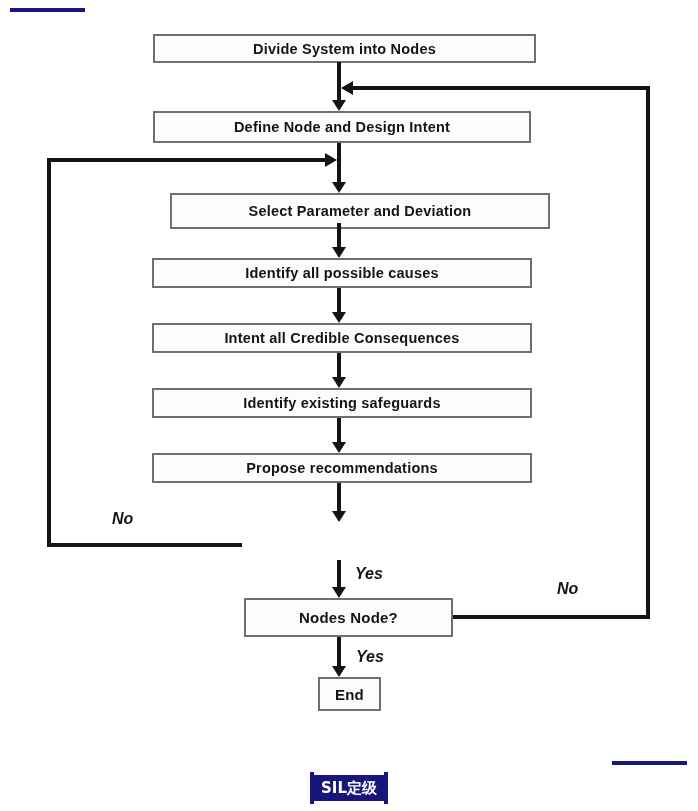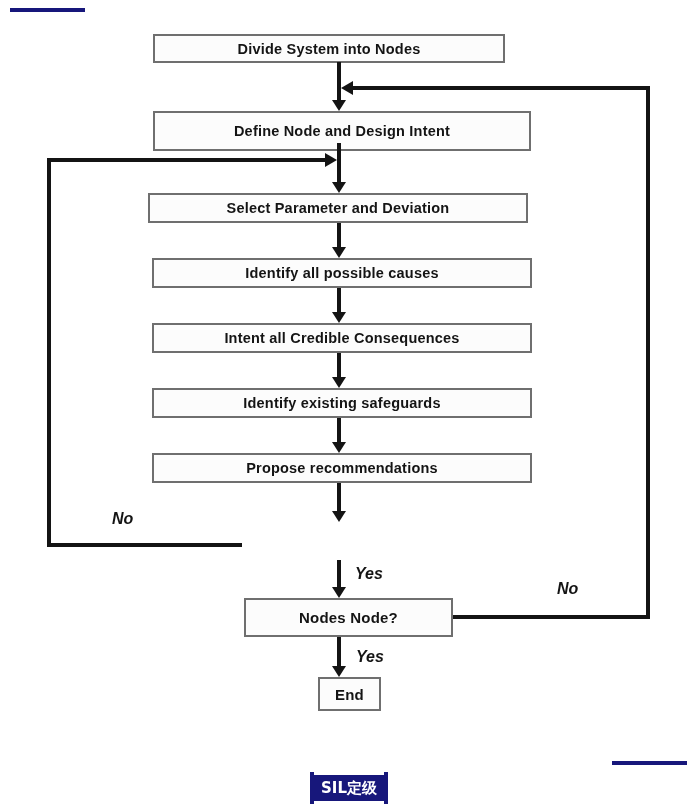--- a/index.html
+++ b/index.html
@@ -45,25 +45,25 @@
   }
 </style>
 </head>
 <body>
 
 <div id="stage">
 
   <div class="navy-rule" style="left:10px;top:8px;width:75px;height:4px"></div>
   <div class="navy-rule" style="left:612px;top:761px;width:75px;height:4px"></div>
 
-  <div class="node" style="left:153px;top:34px;width:352px;height:29px">Divide System into Nodes</div>
+  <div class="node" style="left:153px;top:34px;width:383px;height:29px">Divide System into Nodes</div>
 
-  <div class="node" style="left:153px;top:111px;width:378px;height:40px">Define Node and Design Intent</div>
+  <div class="node" style="left:153px;top:111px;width:378px;height:32px">Define Node and Design Intent</div>
 
-  <div class="node" style="left:148px;top:193px;width:380px;height:30px">Select Parameter and Deviation</div>
+  <div class="node" style="left:170px;top:193px;width:380px;height:36px">Select Parameter and Deviation</div>
 
   <div class="node" style="left:152px;top:258px;width:380px;height:30px">Identify all possible causes</div>
 
   <div class="node" style="left:152px;top:323px;width:380px;height:30px">Intent all Credible Consequences</div>
 
   <div class="node" style="left:152px;top:388px;width:380px;height:30px">Identify existing safeguards</div>
 
   <div class="node" style="left:152px;top:453px;width:380px;height:30px">Propose recommendations</div>
 
 

